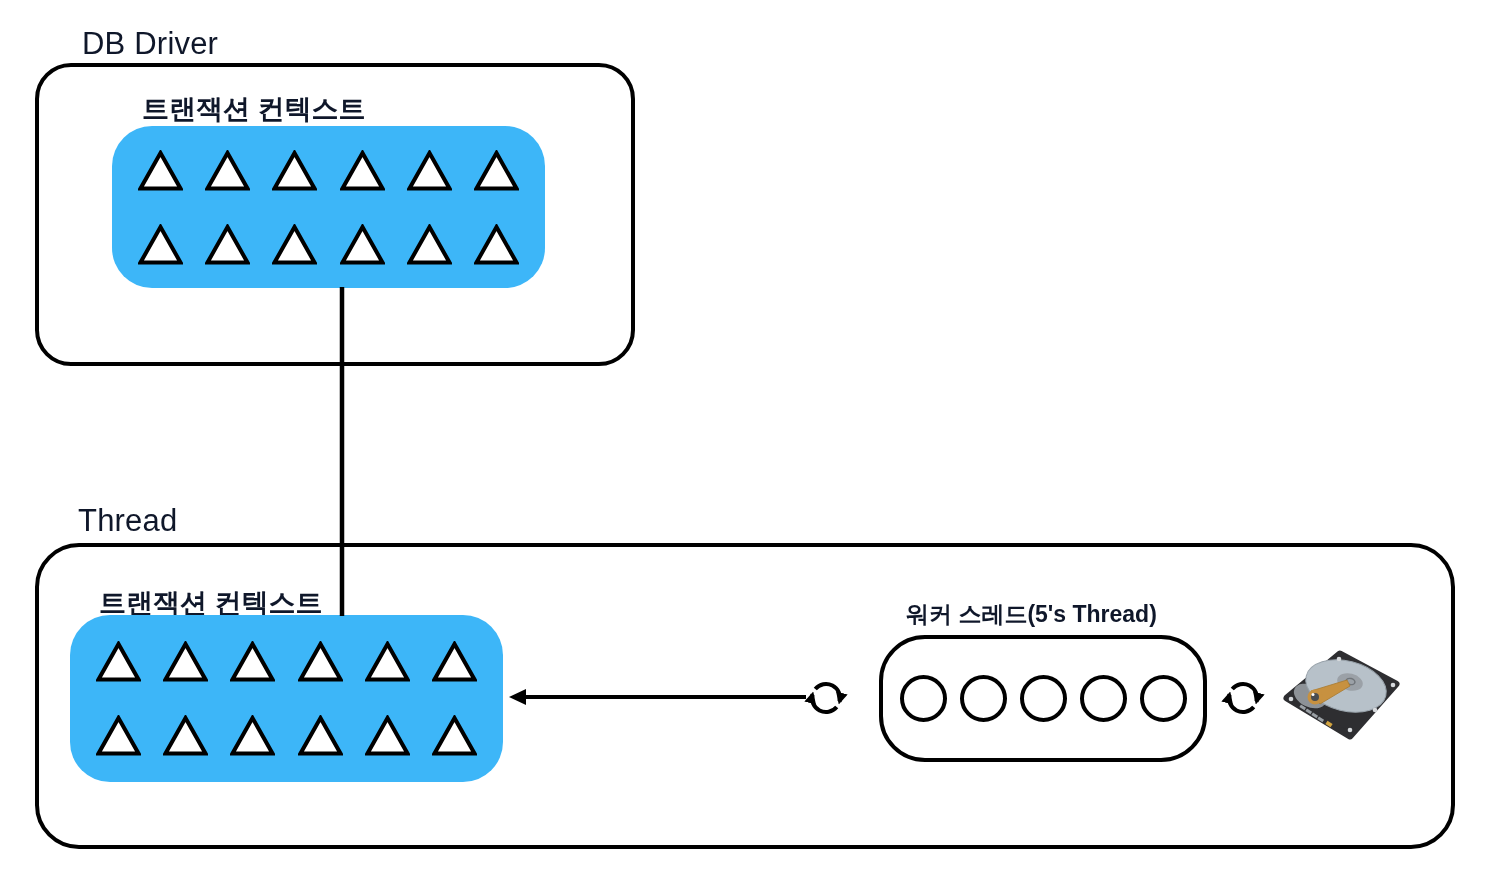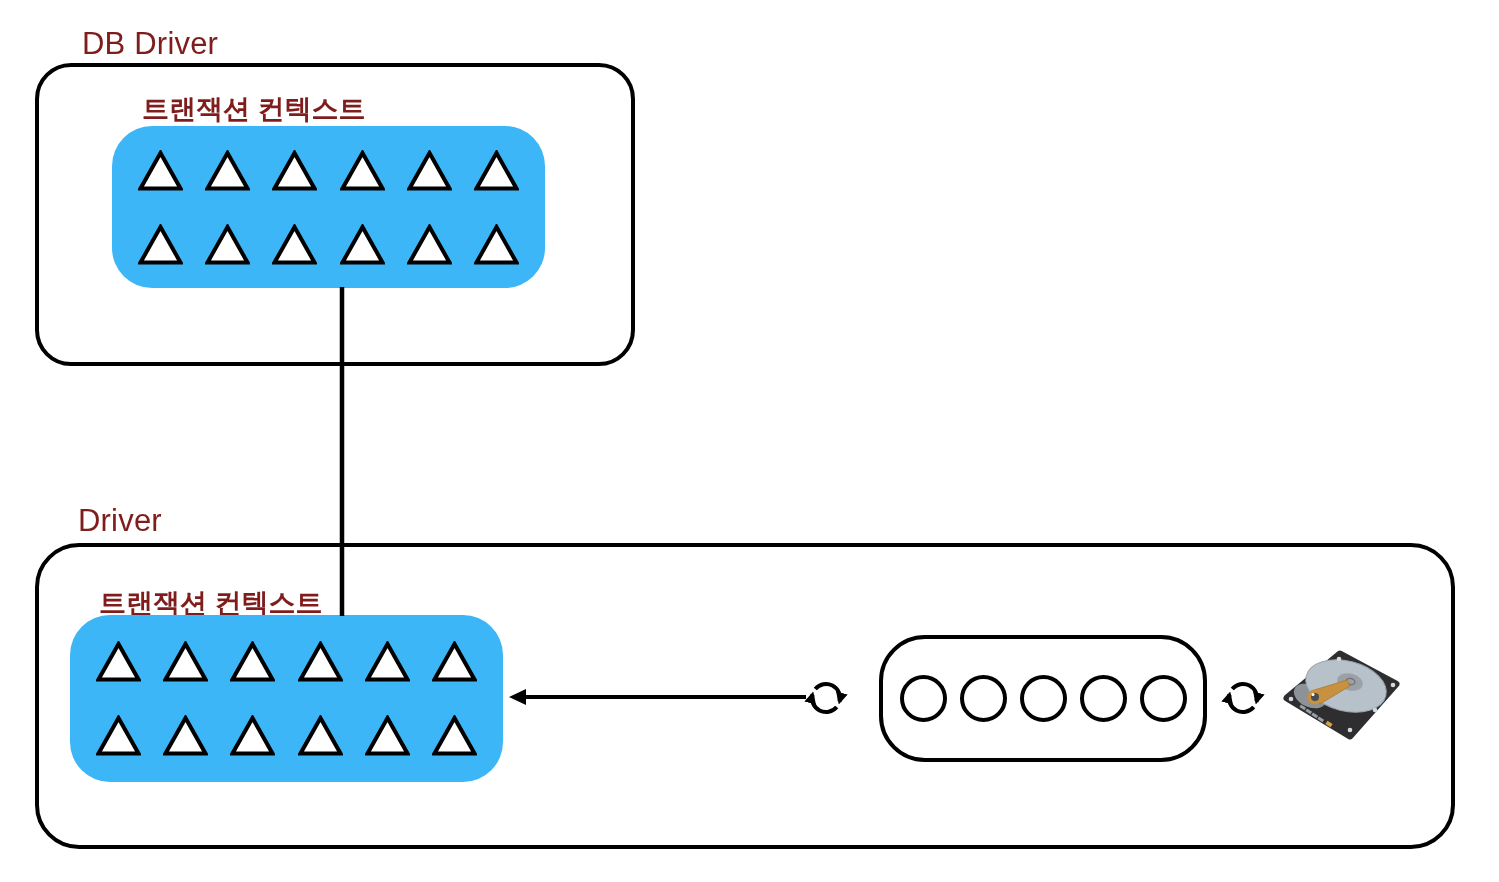--- a/index.html
+++ b/index.html
@@ -2,21 +2,21 @@
 <html><head>
 <meta charset="utf-8">
 <style>
   html, body { margin: 0; padding: 0; background: #ffffff; }
   #canvas {
     position: relative;
     width: 1499px;
     height: 882px;
     background: #ffffff;
     font-family: "Liberation Sans", "DejaVu Sans", sans-serif;
-    color: #7f1d1d;
+    color: #0f172a;
     overflow: hidden;
   }
 
   
   .outer-box {
     position: absolute;
     border: 4px solid #000;
     background: #fff;
     box-sizing: border-box;
   }
@@ -153,21 +153,21 @@
   <svg width="45" height="41" viewBox="0 0 45 41">
     <path d="M22.5,3 L42.5,38.5 L2.5,38.5 Z" fill="#ffffff" stroke="#000000" stroke-width="4" stroke-linejoin="miter"></path>
   </svg>
 
   <svg width="45" height="41" viewBox="0 0 45 41">
     <path d="M22.5,3 L42.5,38.5 L2.5,38.5 Z" fill="#ffffff" stroke="#000000" stroke-width="4" stroke-linejoin="miter"></path>
   </svg>
 </div>
   </div>
 
-  <div class="section-title" id="mysql-title">Driver</div>
+  <div class="section-title" id="mysql-title">Thread</div>
   <div class="outer-box" id="mysql-box"></div>
   <div class="ctx-label" id="mysql-ctx-label">트랜잭션 컨텍스트</div>
   <div class="context-box" id="mysql-ctx-box">
     <div class="tri-row">
   <svg width="45" height="41" viewBox="0 0 45 41">
     <path d="M22.5,3 L42.5,38.5 L2.5,38.5 Z" fill="#ffffff" stroke="#000000" stroke-width="4" stroke-linejoin="miter"></path>
   </svg>
 
   <svg width="45" height="41" viewBox="0 0 45 41">
     <path d="M22.5,3 L42.5,38.5 L2.5,38.5 Z" fill="#ffffff" stroke="#000000" stroke-width="4" stroke-linejoin="miter"></path>
@@ -209,20 +209,21 @@
   <svg width="45" height="41" viewBox="0 0 45 41">
     <path d="M22.5,3 L42.5,38.5 L2.5,38.5 Z" fill="#ffffff" stroke="#000000" stroke-width="4" stroke-linejoin="miter"></path>
   </svg>
 
   <svg width="45" height="41" viewBox="0 0 45 41">
     <path d="M22.5,3 L42.5,38.5 L2.5,38.5 Z" fill="#ffffff" stroke="#000000" stroke-width="4" stroke-linejoin="miter"></path>
   </svg>
 </div>
   </div>
 
+  <div class="ctx-label" id="worker-label">워커 스레드(5's Thread)</div>
   <div id="worker-box">
   <span class="thread-circle"></span>
 
   <span class="thread-circle"></span>
 
   <span class="thread-circle"></span>
 
   <span class="thread-circle"></span>
 
   <span class="thread-circle"></span>

